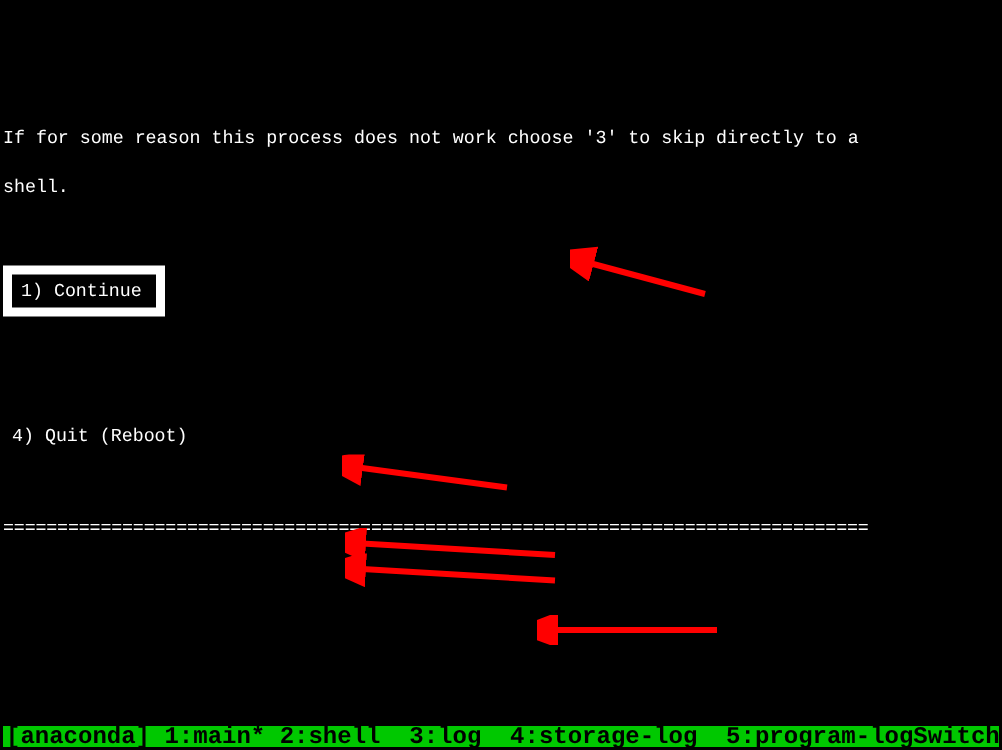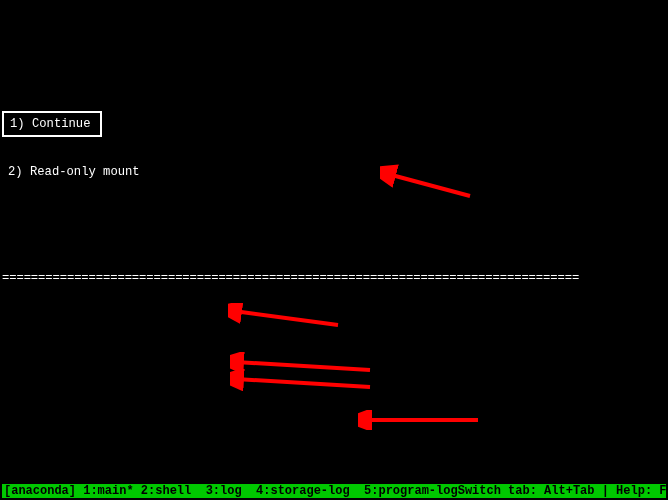--- a/index.html
+++ b/index.html
@@ -8,58 +8,60 @@
     background: #000;
     color: #fff;
     font-family: "Courier New", monospace;
     font-size: 12.2px;
     line-height: 1.35;
     position: relative;
     white-space: pre;
     padding: 2px;
   }
   .hl-box {
-    border: 2px solid #ffffff;
+    border: 6px solid #ffffff;
     display: inline-block;
     padding: 3px 10px 3px 6px;
     margin: 4px 0 2px 0;
   }
   .opt { padding: 2px 0 2px 6px; }
   .statusbar {
     position: absolute;
     left: 2px; right: 2px; bottom: 2px;
     background: #00c800;
     color: #000;
     font-weight: bold;
-    font-size: 12px;
+    font-size: 16px;
     height: 14px;
     line-height: 14px;
     display: flex;
   }
   .sb-left { flex: 1; padding-left: 2px; }
   .sb-right { padding-right: 6px; }
   .arrow {
     position: absolute;
     pointer-events: none;
   }
   .arrow svg { display:block; }
   .eqline { letter-spacing: -0.1px; }
 </style>
 </head>
 <body>
 
 
 
 <div>
+<div>If for some reason this process does not work choose '3' to skip directly to a</div>
+<div>shell.</div>
 <div style="height:6px"></div>
 <span class="hl-box">1) Continue</span>
 <div style="height:6px"></div>
-<div class="opt">2) Read-only mount</div>
 <div style="height:6px"></div>
 <div style="height:6px"></div>
+<div class="opt">4) Quit (Reboot)</div>
 <div style="height:10px"></div>
 <div class="eqline">================================================================================</div>
 
 
 
 
 
 
 
 

